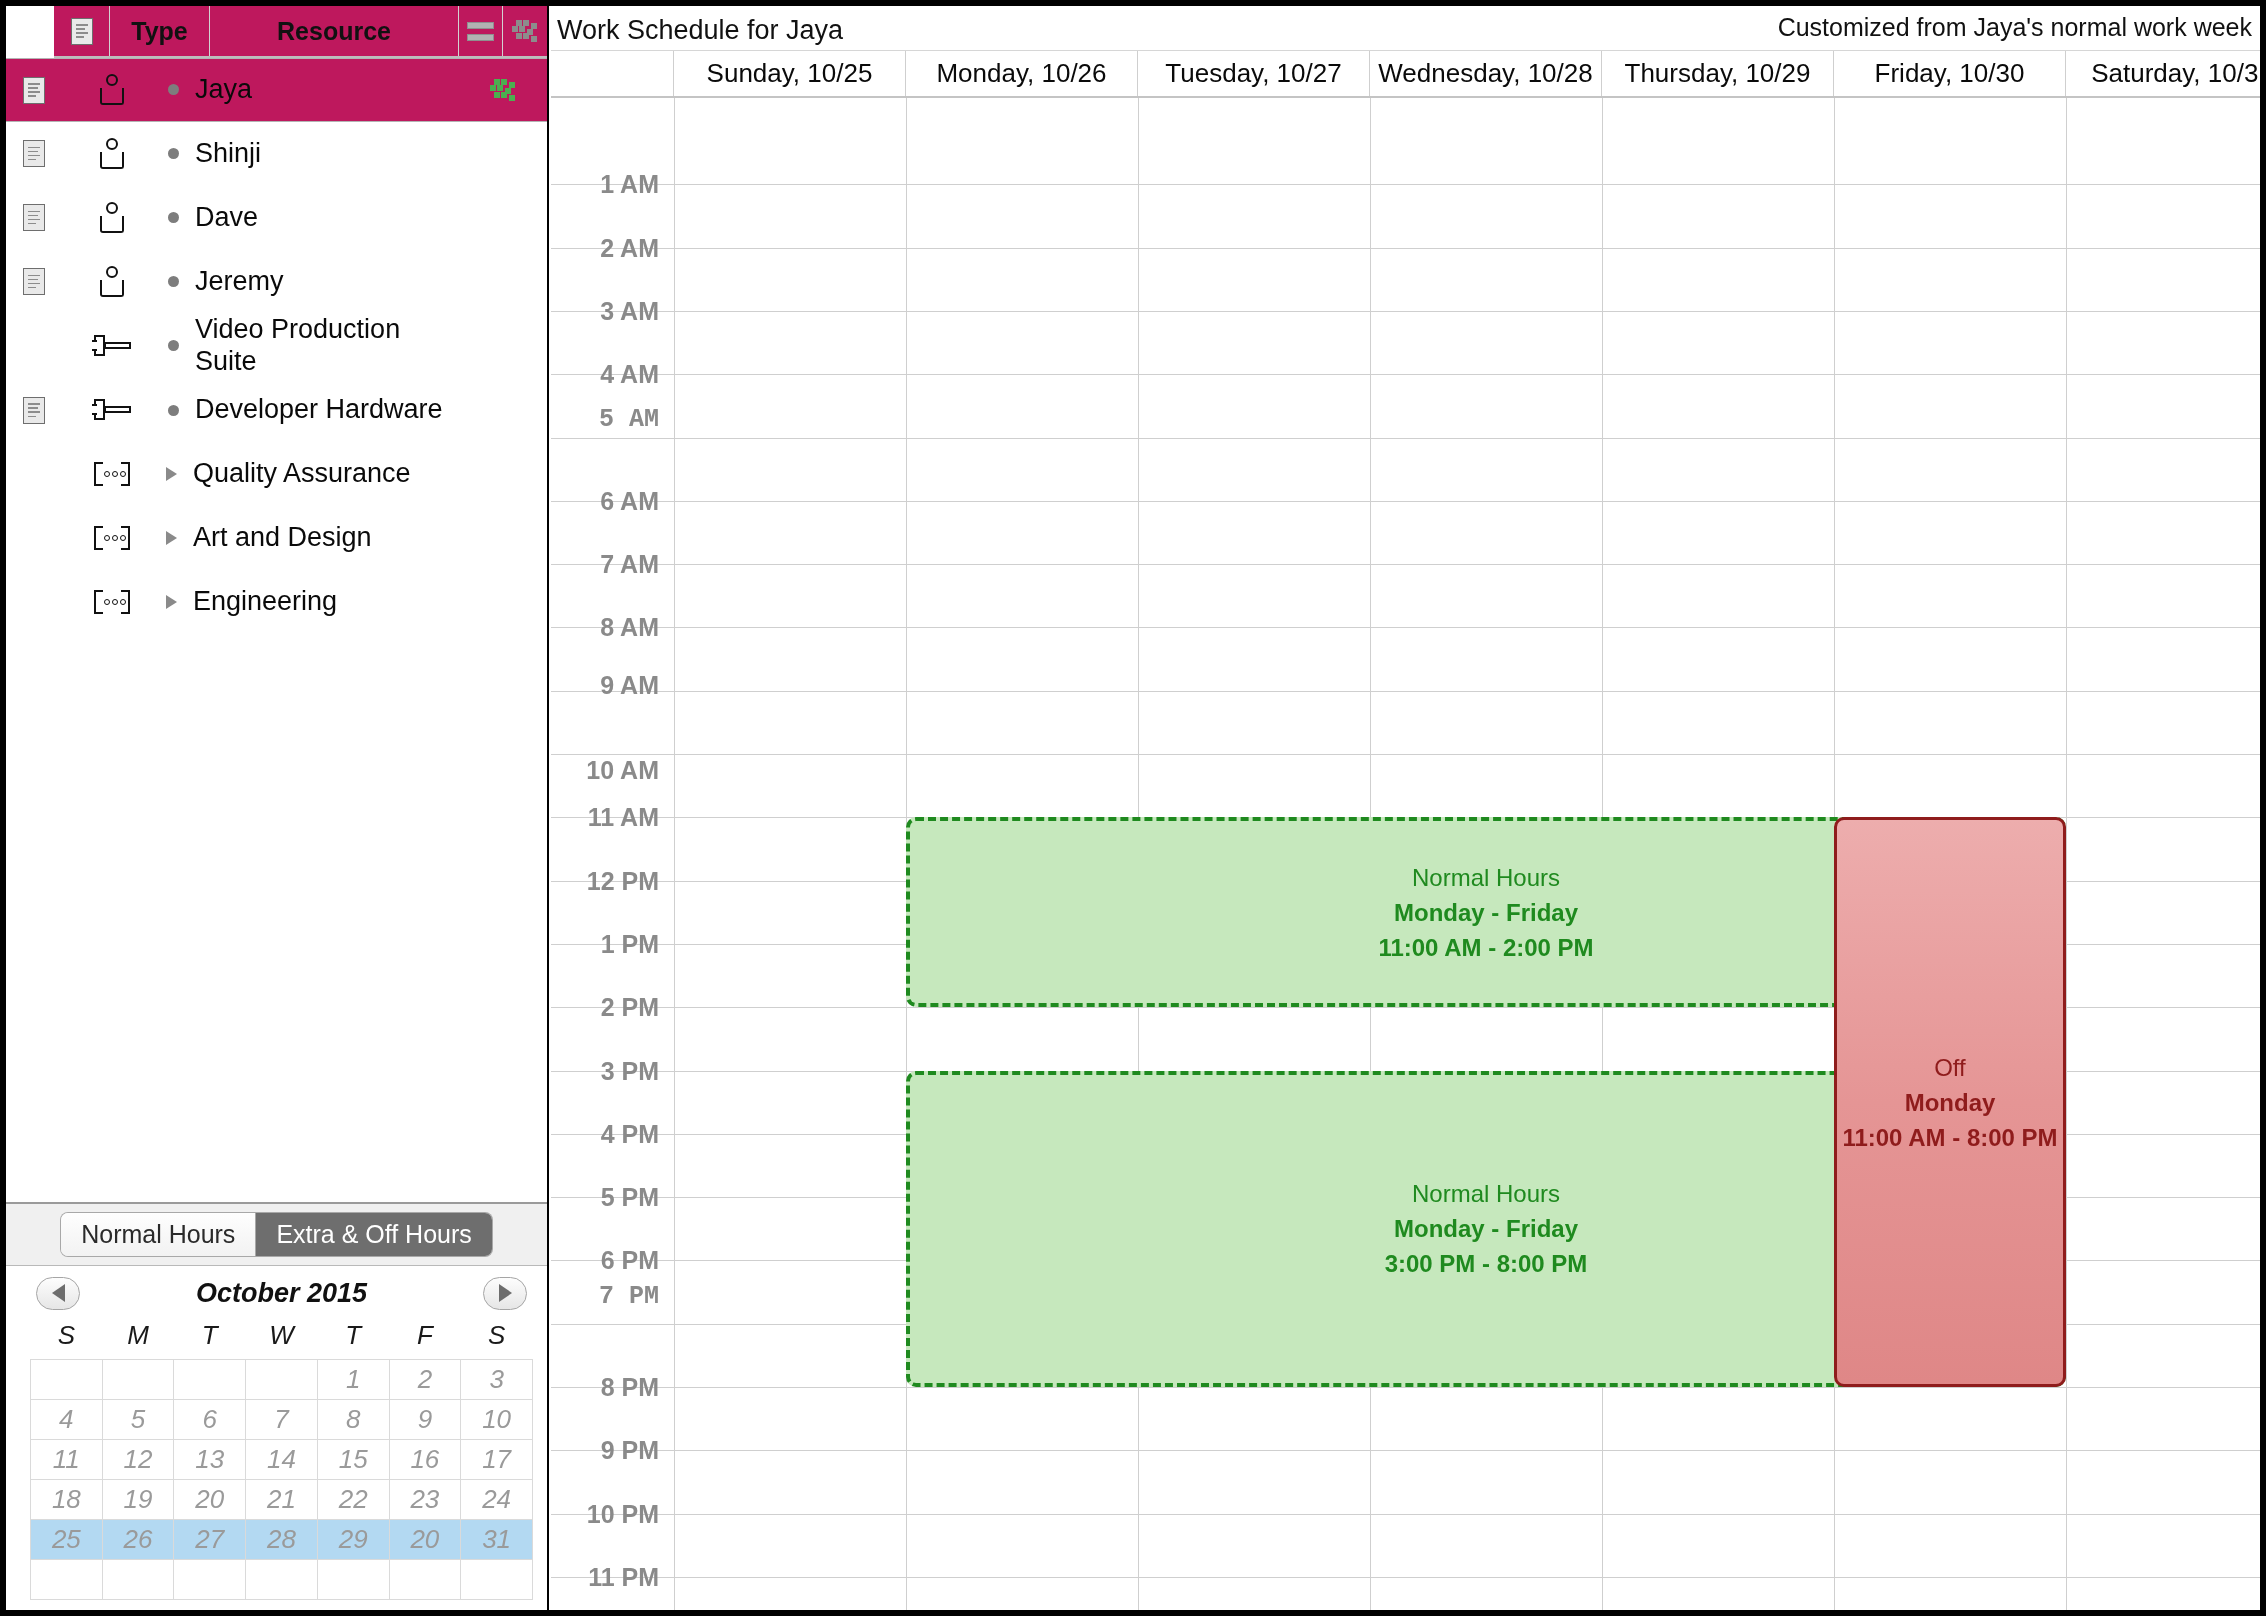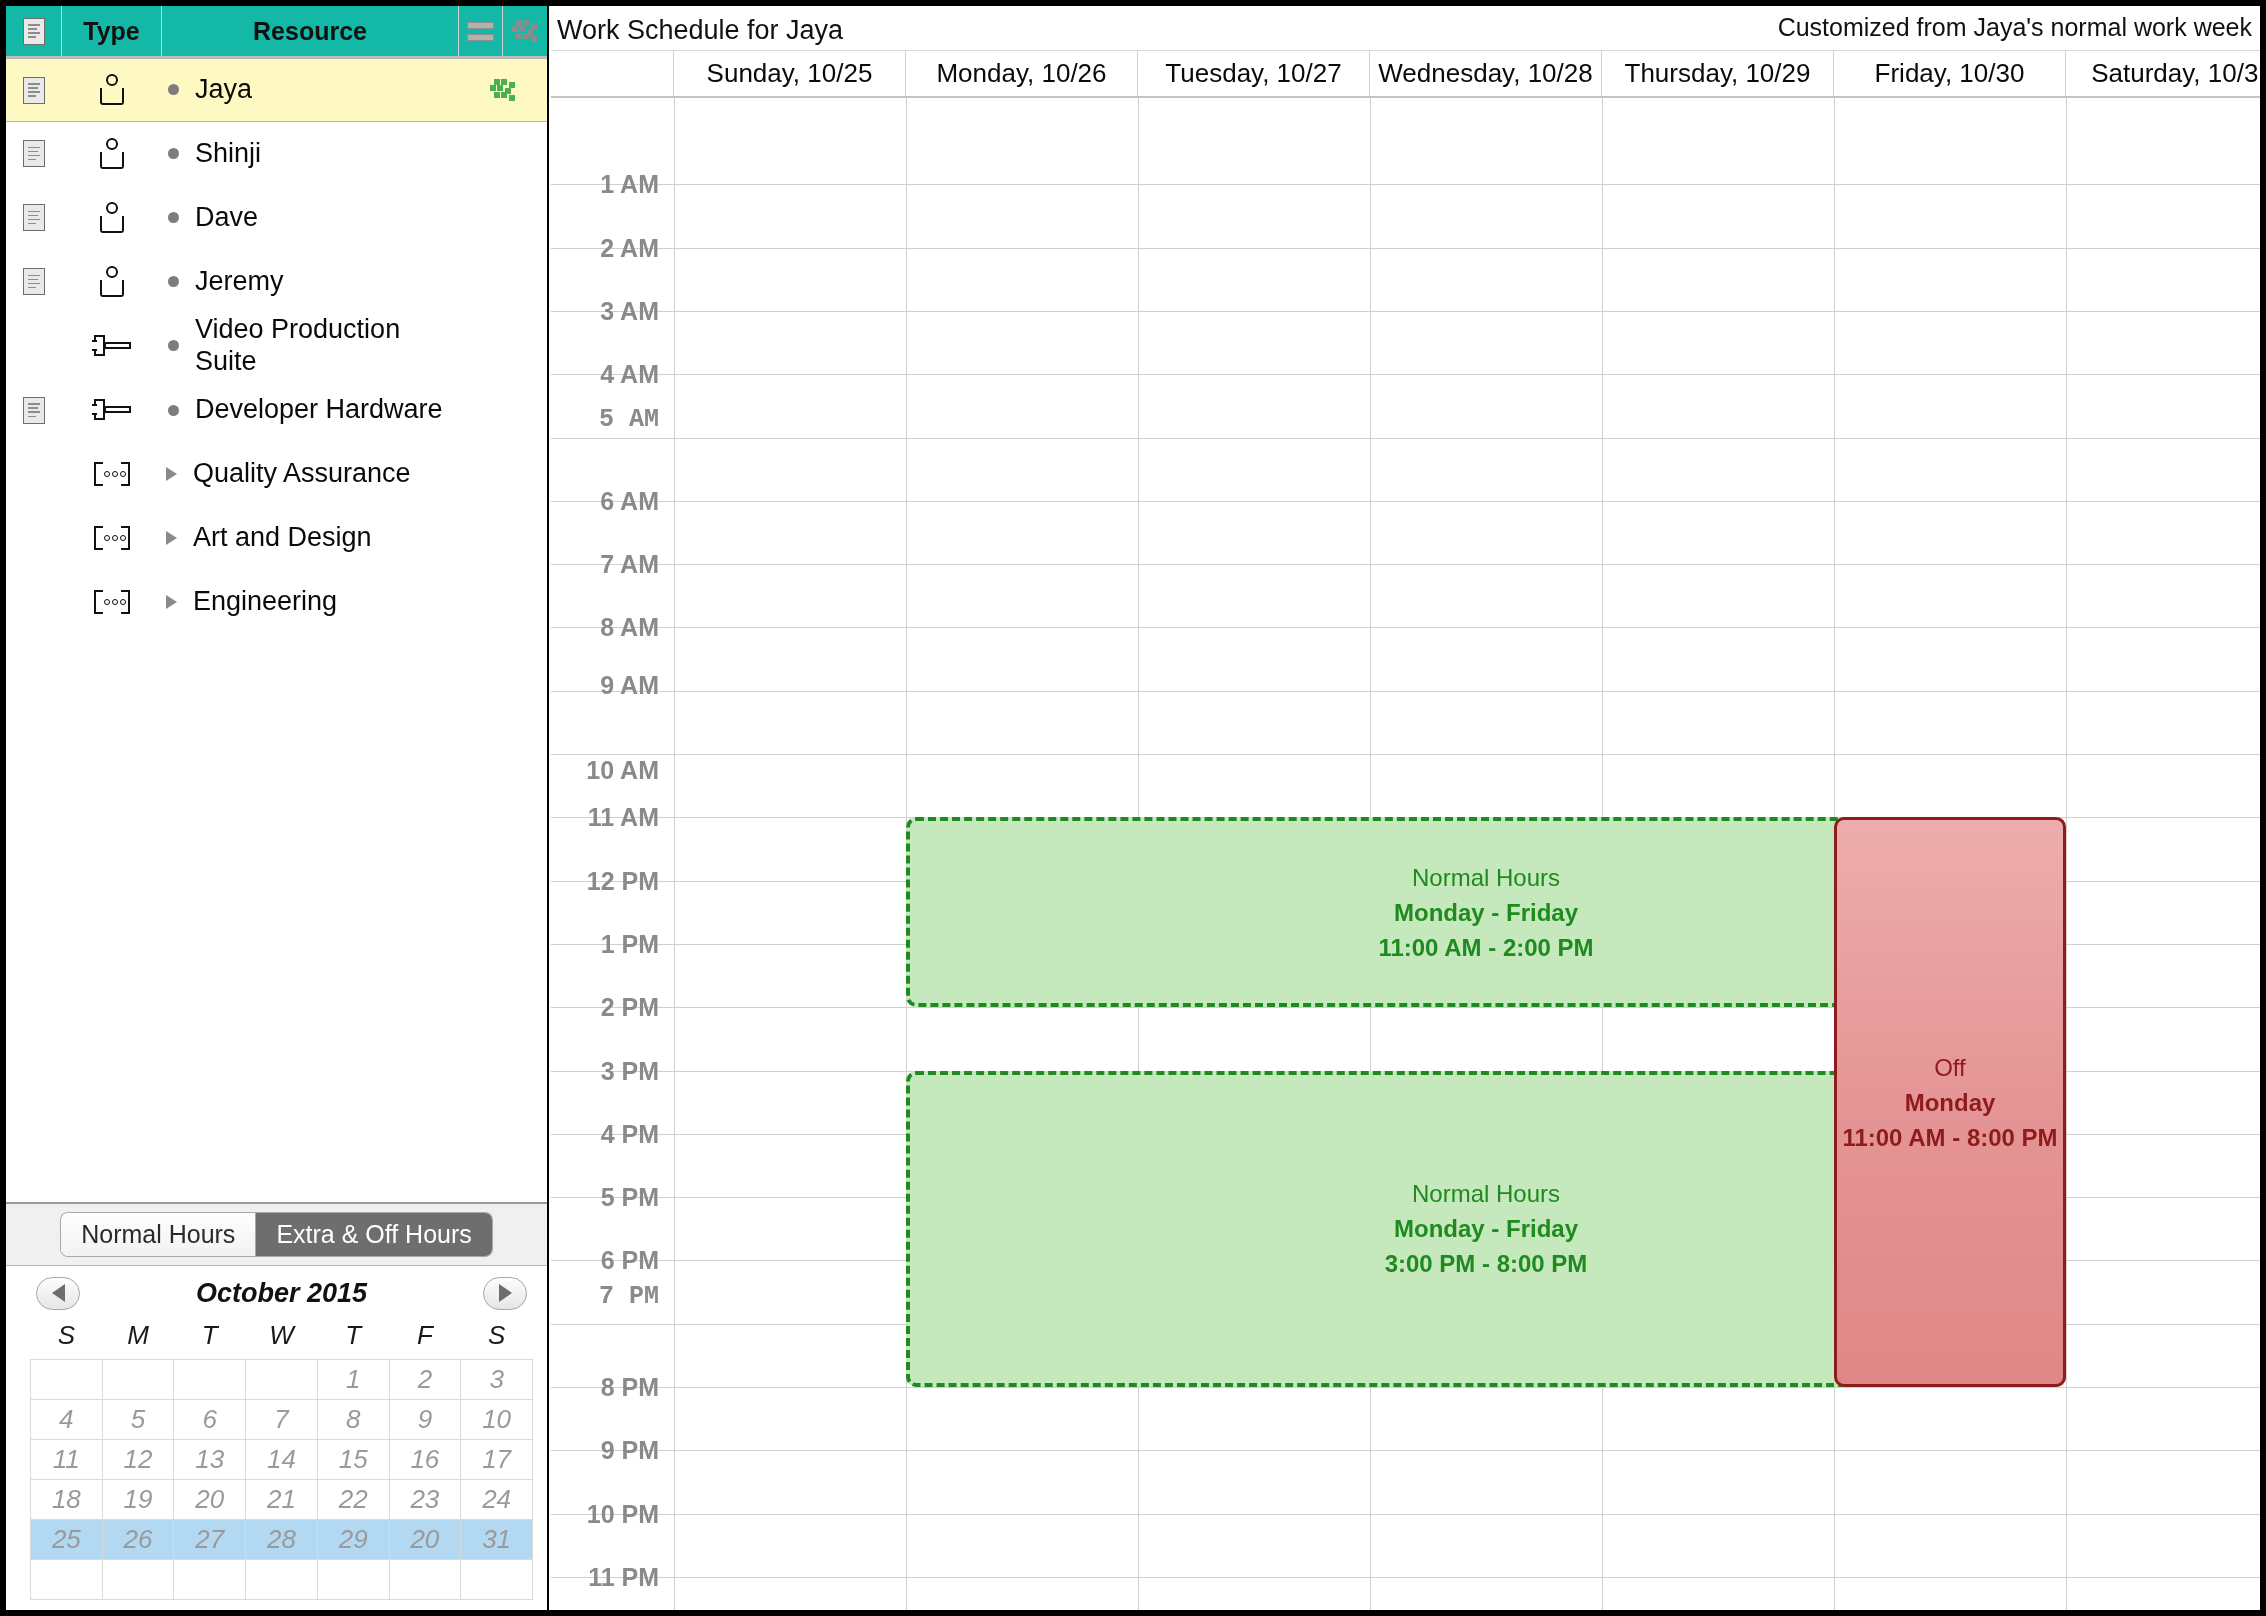--- a/index.html
+++ b/index.html
@@ -20,23 +20,23 @@
   
   #left-panel {
     position: absolute; left: 0; top: 0;
     width: 543px; height: 1604px;
     background: #fff;
     border-right: 2px solid #000;
   }
   #left-header {
     position: relative;
     height: 52px;
-    background: #14b8a6;
+    background: #be185d;
     border-bottom: 2px solid #bdbdbd;
-    display: flex; align-items: stretch;
+    display: flex; align-items: stretch; margin-left: 48px;
   }
   .lh-cell {
     display: flex; align-items: center; justify-content: center;
     border-right: 1px solid #d2d2d2;
     font-size: 25px; font-weight: bold; color: #111;
   }
   .lh-doc  { width: 56px; }
   .lh-type { width: 100px; }
   .lh-res  { flex: 1; }
   .lh-icon { width: 44px; }
@@ -65,21 +65,21 @@
 
   
   #res-list { position: relative; }
   .res-row {
     display: flex; align-items: center;
     min-height: 64px;
     border-bottom: 1px solid transparent;
     position: relative;
   }
   .res-row.selected {
-    background: #fef9c3;
+    background: #be185d;
     border-top: 1px solid #b4b4b4;
     border-bottom: 1px solid #b4b4b4;
   }
   .rr-doc { width: 56px; display:flex; align-items:center; justify-content:center; }
   .rr-type { width: 100px; display:flex; align-items:center; justify-content:center; }
   .rr-name { flex: 1; display:flex; align-items:center; gap: 0; padding-right: 6px; }
   .rr-trail { width: 88px; display:flex; align-items:center; justify-content:center; }
 
   .bullet { width: 11px; height: 11px; border-radius: 50%; background: #7d7d7d; margin-left: 6px; flex:none;}
   .tri {

